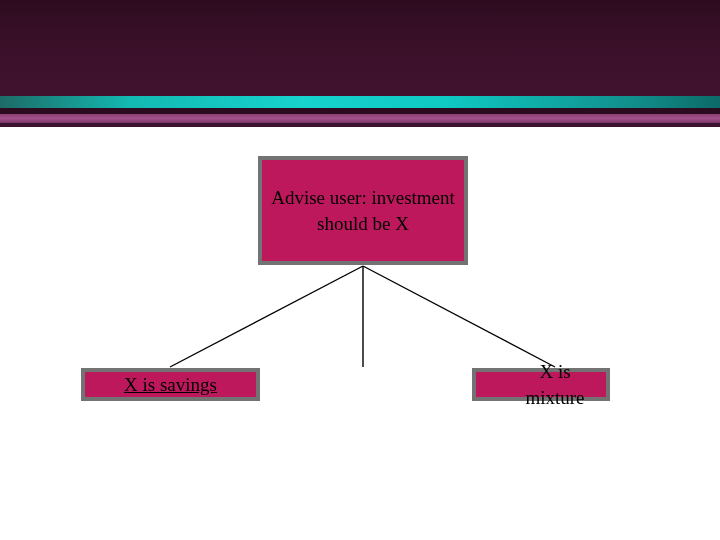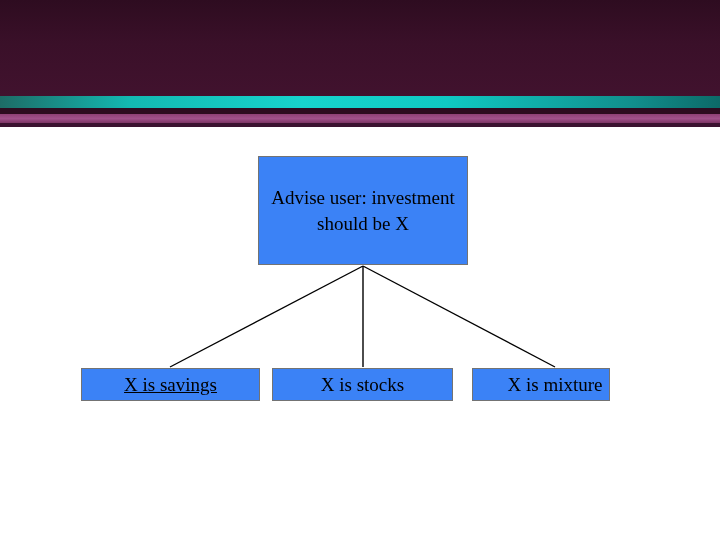--- a/index.html
+++ b/index.html
@@ -61,22 +61,22 @@
   .diagram {
     position: absolute;
     left: 0;
     top: 0;
     width: 720px;
     height: 540px;
   }
   .node {
     position: absolute;
     box-sizing: border-box;
-    border: 1px solid #737373;
-    background: #3b82f6;
+    border: 4px solid #737373;
+    background: #be185d;
     display: flex;
     align-items: center;
     justify-content: center;
     text-align: center;
     color: #000000;
     font-family: "Liberation Serif", serif;
     font-size: 19px;
     line-height: 1.35;
   }
   .node-root {
@@ -122,22 +122,19 @@
 
   <div class="diagram">
     <div class="node node-root">
       <span>Advise user: investment should be X</span>
     </div>
 
     <div class="node node-leaf node-left">
       <span>X is savings</span>
     </div>
 
-    <div class="node node-leaf node-mid">
-      <span>X is stocks</span>
-    </div>
 
     <div class="node node-leaf node-right">
       <span>X is mixture</span>
     </div>
   </div>
 
 </div>
 
 </body></html>

